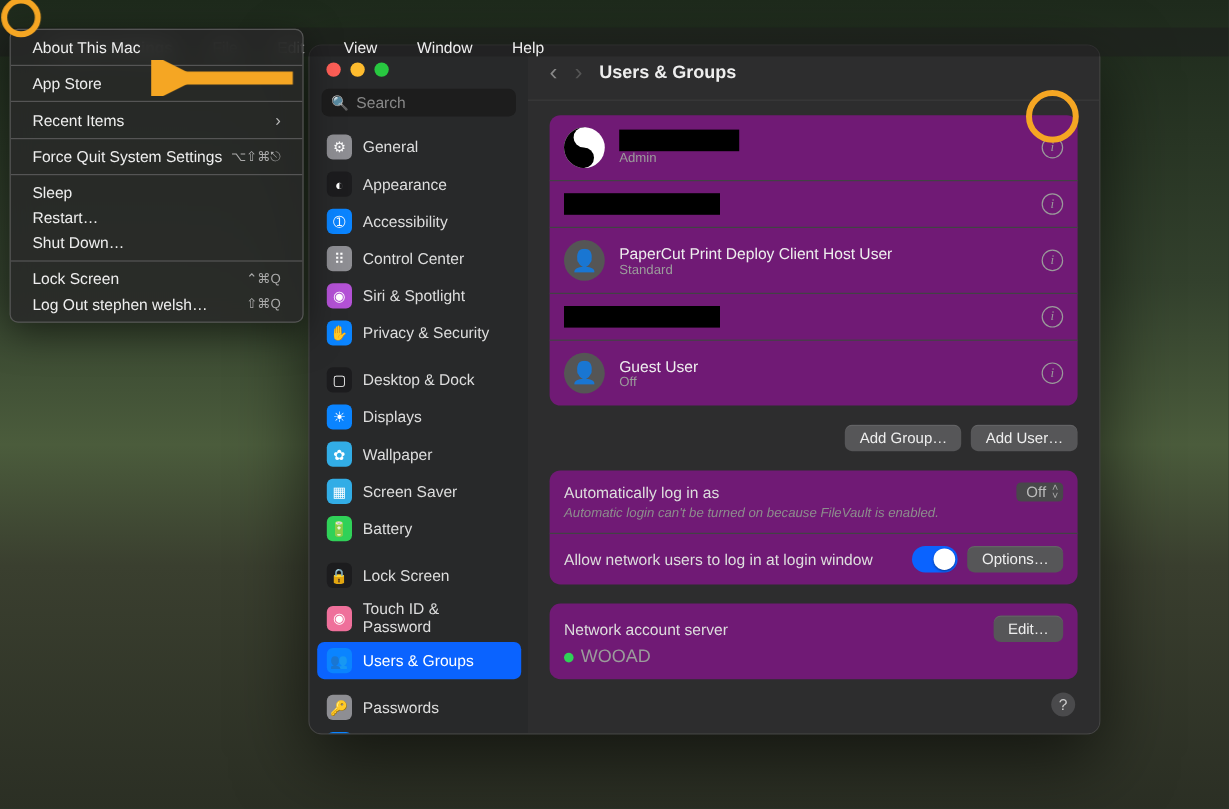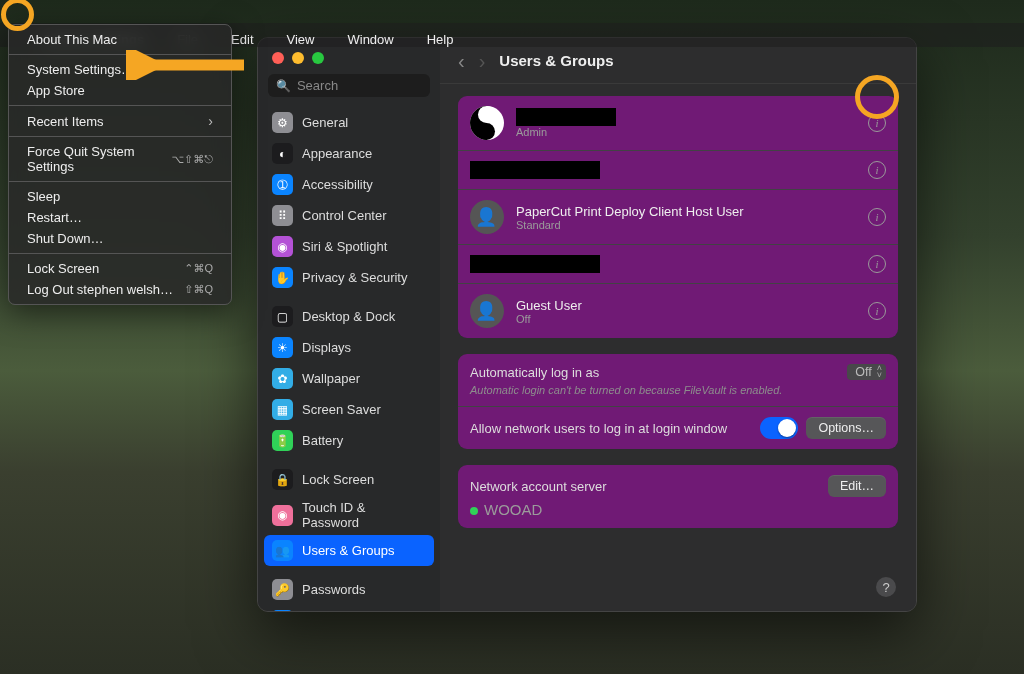--- a/index.html
+++ b/index.html
@@ -11,21 +11,21 @@
   
   .menubar { position:absolute; top:0; left:0; right:0; height:24px;
     background: rgba(30,30,30,0.55); display:flex; align-items:flex-end;
     color:#eee; font-size:13px; padding:0 10px; gap:33px; z-index:10;margin-top:23px;}
   .menubar .apple { font-size:15px; }
   .menubar .app { font-weight:600; }
   .menubar span { cursor:default; }
 
   
   .apple-menu {
-    position:absolute; top:24px; left:8px; width:224px;
+    position:absolute; top:24px; left:8px; width:245px;
     background: rgba(40,40,40,0.83); backdrop-filter: blur(10px);
     border:1px solid #555; border-radius:7px; color:#eee;
     font-size:13px; padding:4px 0; z-index:20;
     box-shadow:0 8px 30px rgba(0,0,0,0.5);
   }
   .am-item { padding:3px 18px; display:flex; justify-content:space-between; align-items:center;}
   .am-item .sc { color:#aaa; font-size:11px;}
   .am-sep { height:1px; background:#555; margin:4px 0;}
   .am-sub::after { content:"›"; color:#bbb; font-size:14px;}
 
@@ -110,23 +110,20 @@
   <span>Window</span>
   <span>Help</span>
 </div>
 
 <div class="apple-menu">
   <div class="am-item">
       <span>About This Mac</span>
     </div>
   <div class="am-sep"></div>
   <div class="am-item">
-      <span>System Settings…</span>
-    </div>
-  <div class="am-item">
       <span>App Store</span>
     </div>
   <div class="am-sep"></div>
   <div class="am-item am-sub">
       <span>Recent Items</span>
     </div>
   <div class="am-sep"></div>
   <div class="am-item">
       <span>Force Quit System Settings</span>
       <span class="sc">⌥⇧⌘⎋</span>
@@ -275,20 +272,24 @@
           <div class="row">
       <div class="avatar">👤</div>
       <div>
               <div class="uname">Guest User</div>
               <div class="usub">Off</div>
             </div>
       <span class="info-btn">i</span>
     </div>
         </div>
 
+      <div class="btnrow">
+        <button class="mac-btn">Add Group…</button>
+        <button class="mac-btn">Add User…</button>
+      </div>
 
       <div class="panel">
         <div class="setting-row" style="flex-wrap:wrap;">
           <span>Automatically log in as</span>
           <span class="off-pop">
             <span>Off</span>
             <span class="ch">
                 <span>˄</span>
                 <span>˅</span>
               </span>

